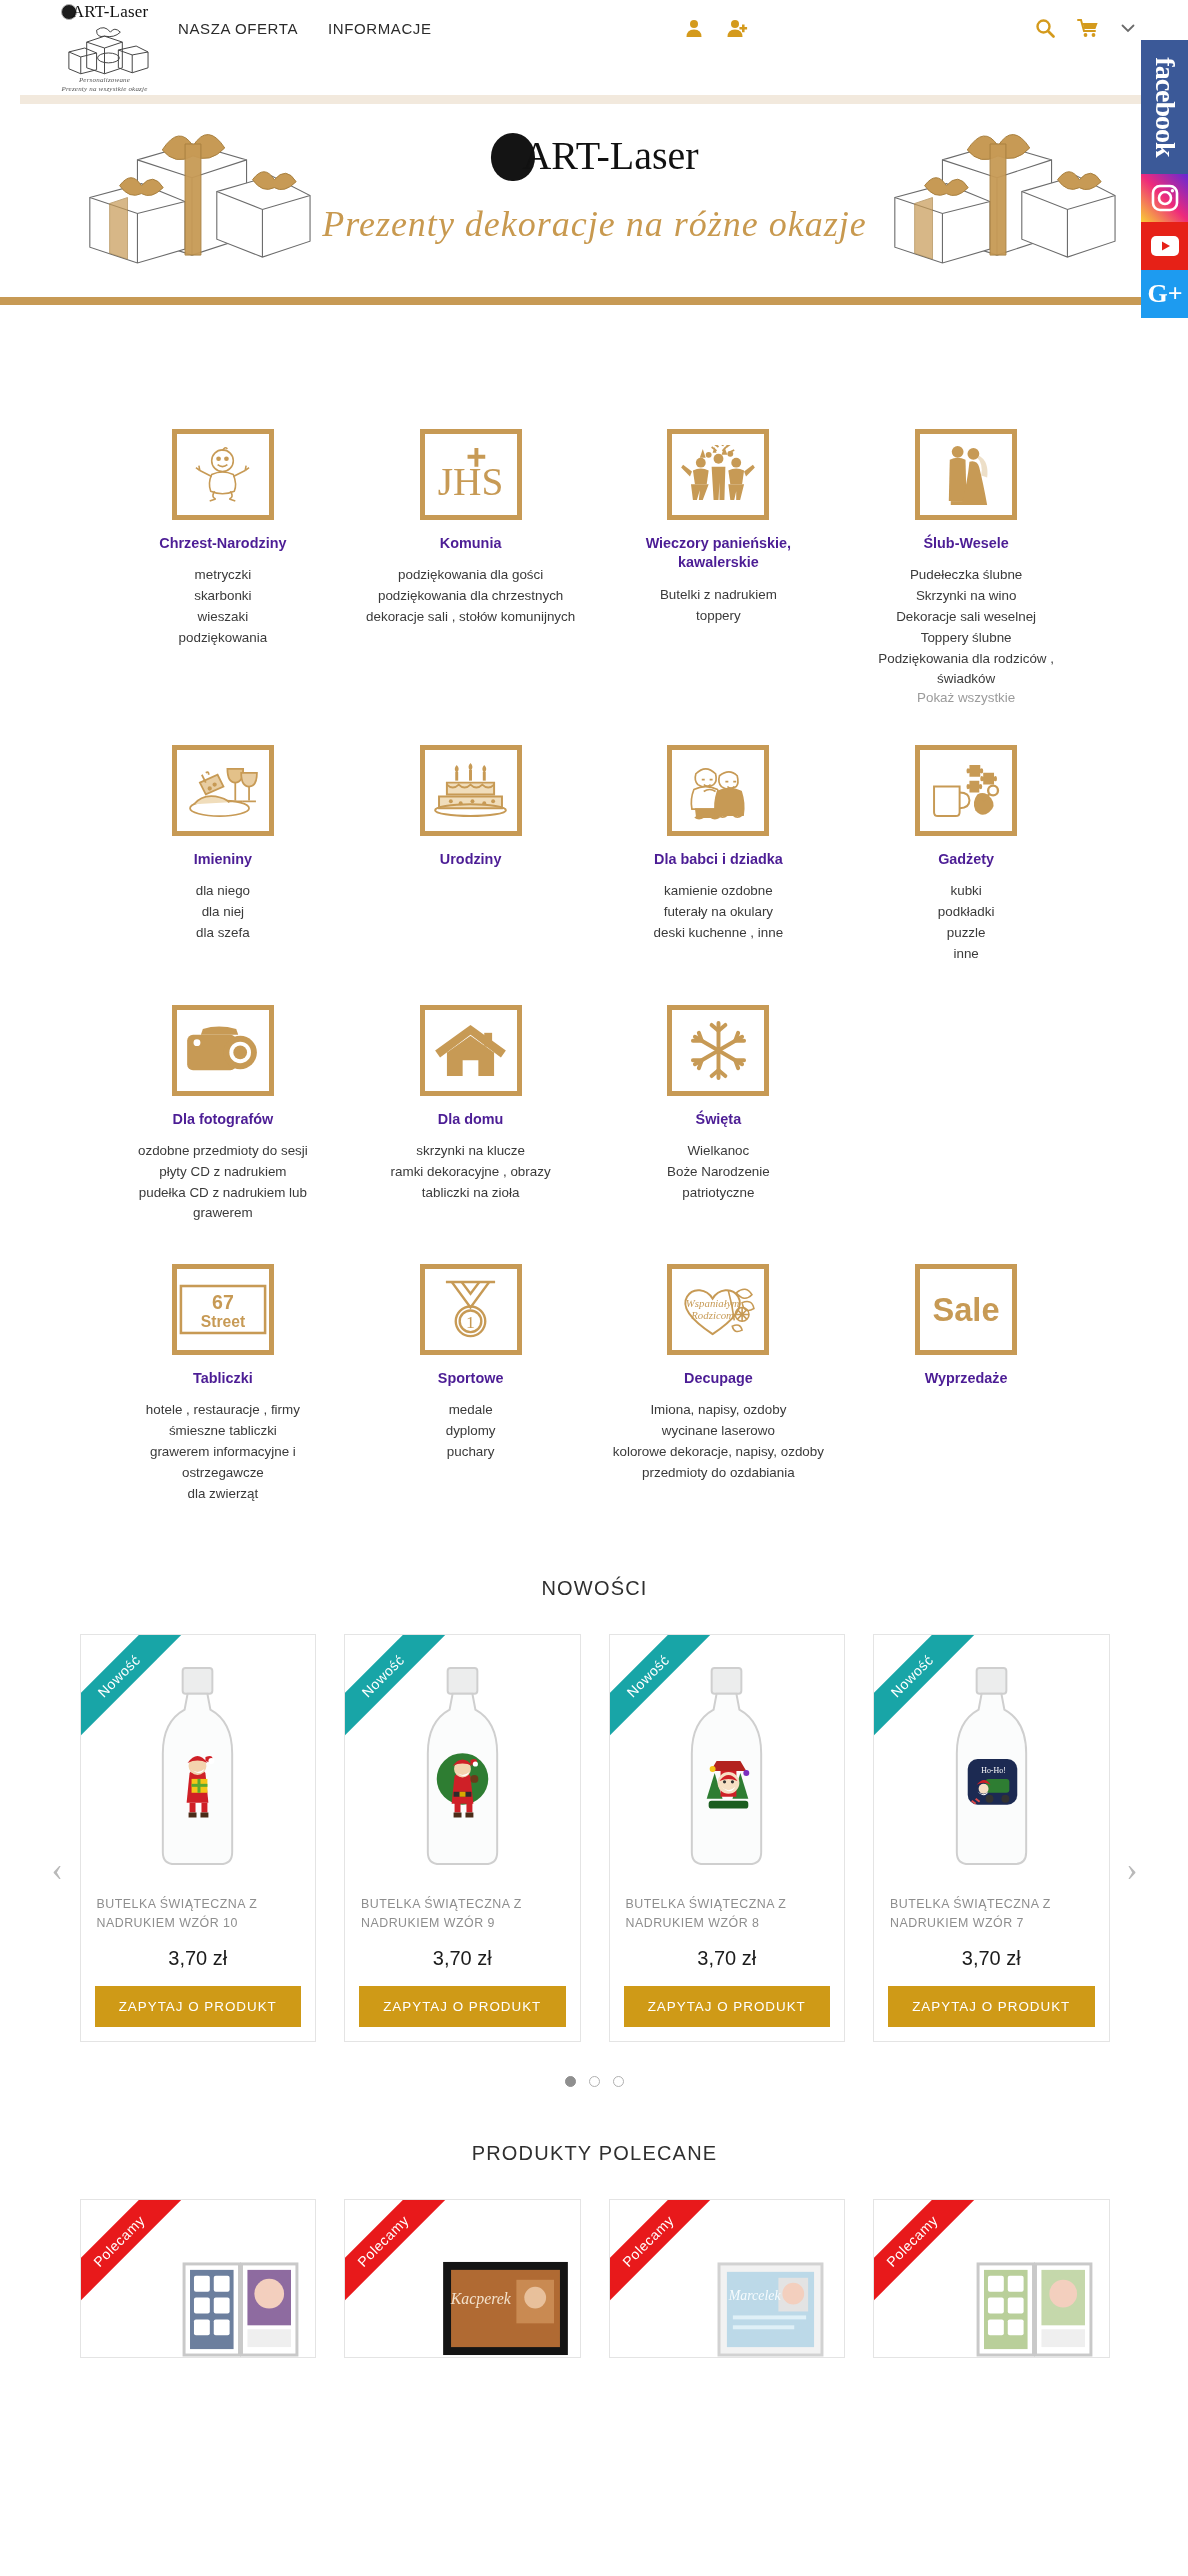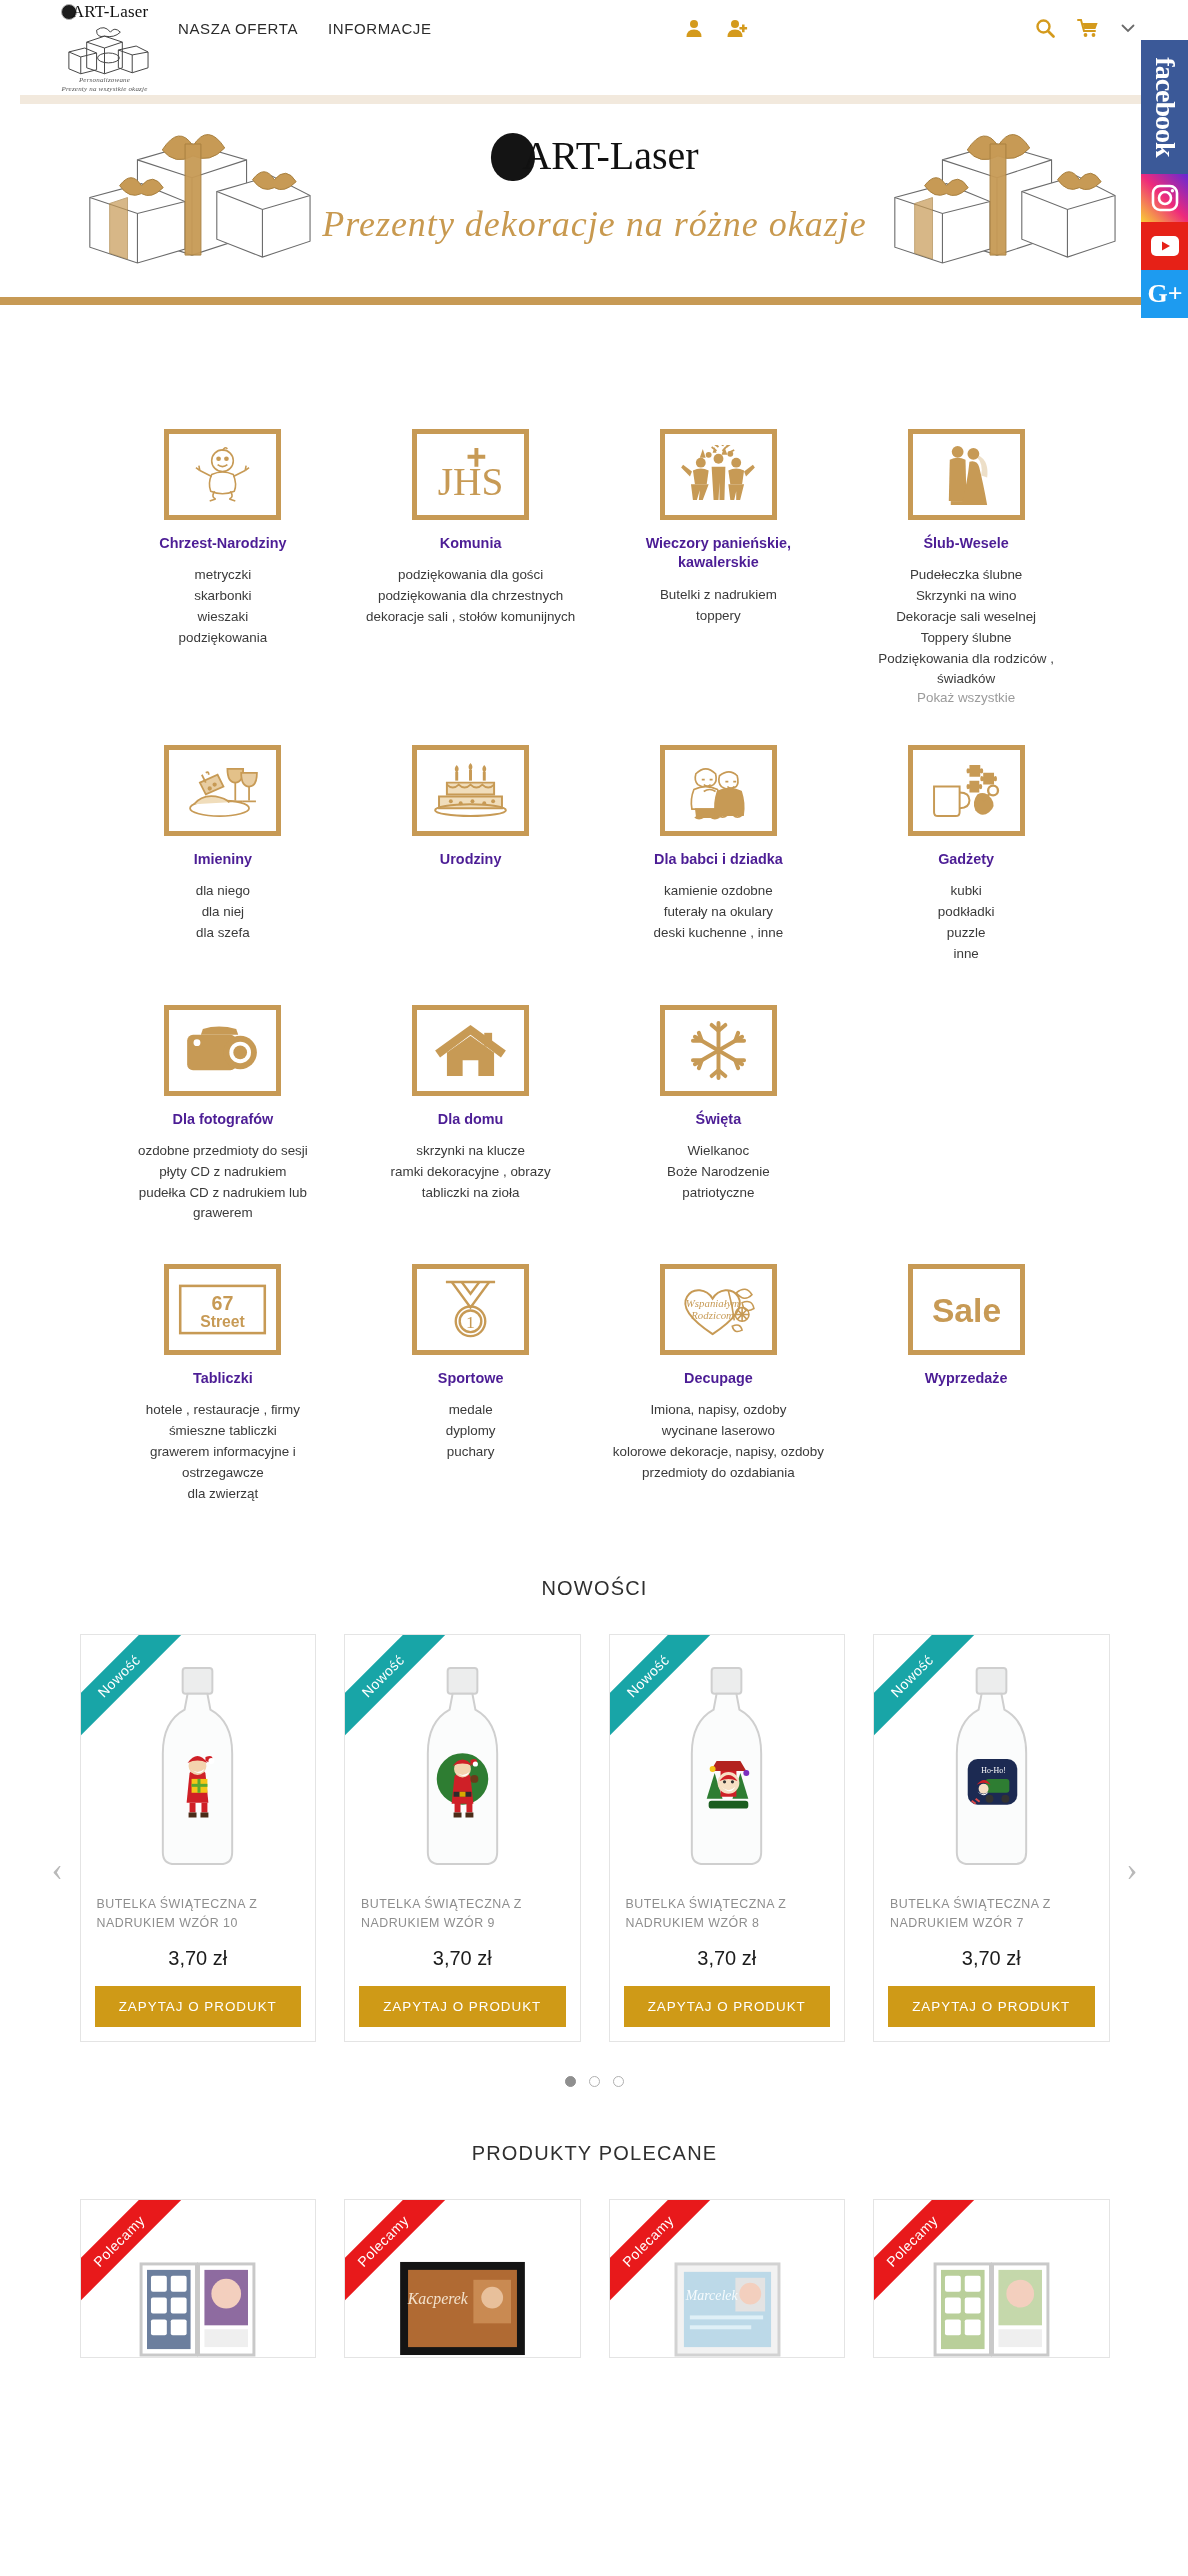--- a/index.html
+++ b/index.html
@@ -41,21 +41,21 @@
   .s-fb{height:134px;background:#3b5998;}
   .s-fb span{color:#fff;font-size:28px;font-weight:bold;font-family:"Liberation Serif",serif;transform:rotate(90deg);white-space:nowrap;letter-spacing:-1px;}
   .s-ig{height:48px;background:linear-gradient(45deg,#f9ce34,#ee2a7b,#6228d7);}
   .s-yt{height:48px;background:#e62117;}
   .s-gp{height:48px;background:#1d9bf0;}
   .s-gp span{color:#fff;font-size:26px;font-family:"Liberation Serif",serif;font-weight:bold;}
 
   
   .cats{width:991px;margin:0 auto;padding-top:124px;display:grid;grid-template-columns:repeat(4,1fr);}
   .cat{text-align:center;padding:0 14px;margin-bottom:18px;cursor:pointer;}
-  .cat-ico{width:117px;height:91px;border:5px solid #c79a55;margin:0 auto 14px;display:flex;align-items:center;justify-content:center;background:#fff;}
+  .cat-ico{width:102px;height:91px;border:5px solid #c79a55;margin:0 auto 14px;display:flex;align-items:center;justify-content:center;background:#fff;}
   .cat-title{font-size:14.4px;font-weight:bold;color:#4c1d95;margin-bottom:12px;line-height:1.35;}
   .cat-desc{font-size:13.4px;color:#3a3a3a;line-height:1.55;}
   .cat-more{font-size:13.4px;color:#9b9b9b;}
   .row-sp{height:22px;grid-column:1/-1;}
 
   
   .sect-title{text-align:center;font-size:20px;color:#2f2f2f;letter-spacing:1.2px;margin:55px 0 34px;font-weight:normal;}
 
   
   .carousel{position:relative;width:1030px;margin:0 auto;}
@@ -69,21 +69,21 @@
   .ribbon.rec{background:#e8191b;}
   .card-img{height:246px;display:flex;align-items:flex-end;justify-content:center;padding:16px 10px 6px;}
   .card-name{font-size:12.4px;color:#8e8e8e;letter-spacing:0.5px;line-height:1.5;padding:14px 16px 0;min-height:52px;}
   .card-price{font-size:20px;color:#1c1c1c;text-align:center;padding:14px 0 16px;}
   .card-btn{background:#cf9a17;color:#fff;border:0;font-size:13.4px;letter-spacing:1px;padding:13px 0;margin:0 14px 14px;cursor:pointer;font-family:inherit;}
   .dots{display:flex;gap:13px;justify-content:center;margin-top:34px;}
   .dot{width:11px;height:11px;border-radius:50%;border:1px solid #b0b0b0;background:#fff;cursor:pointer;}
   .dot.on{background:#8f8f8f;border-color:#8f8f8f;}
 
   .card2{border:1px solid #e4e4e4;position:relative;overflow:hidden;height:159px;background:#fff;cursor:pointer;}
-  .card2 .pic{display:flex;align-items:flex-end;justify-content:center;height:100%;padding-top:57px;}
+  .card2 .pic{display:flex;align-items:flex-end;justify-content:flex-end;height:100%;padding-top:57px;}
   svg{display:block;}
 </style>
 </head>
 <body>
 
 <div class="page">
 
   <div class="social">
     <div class="s-fb">
       <span>facebook</span>

